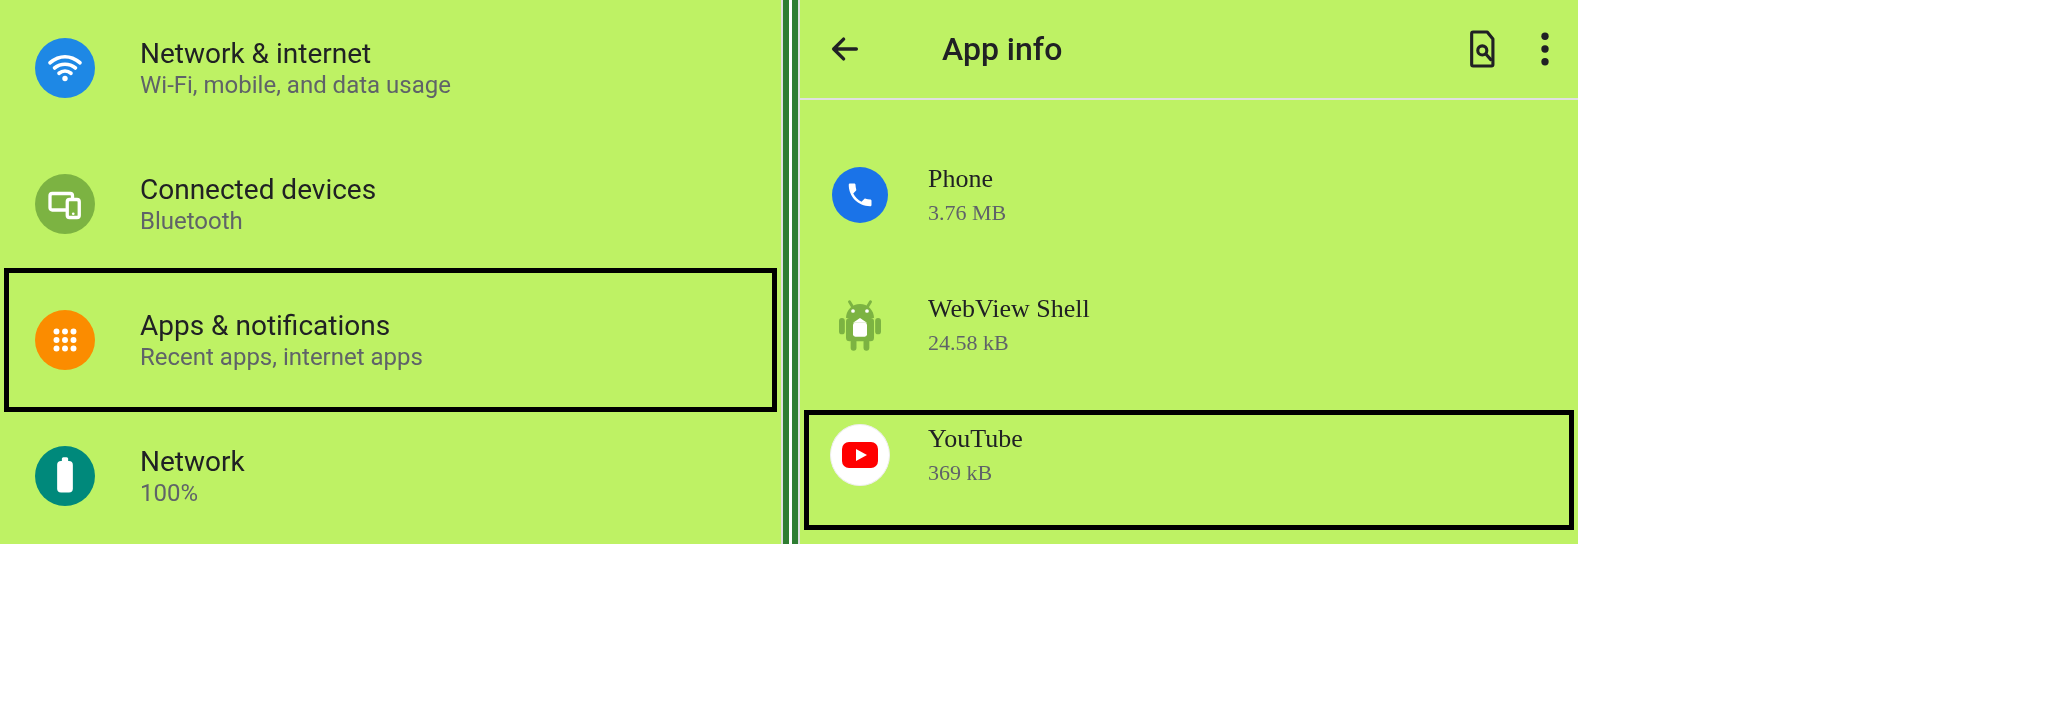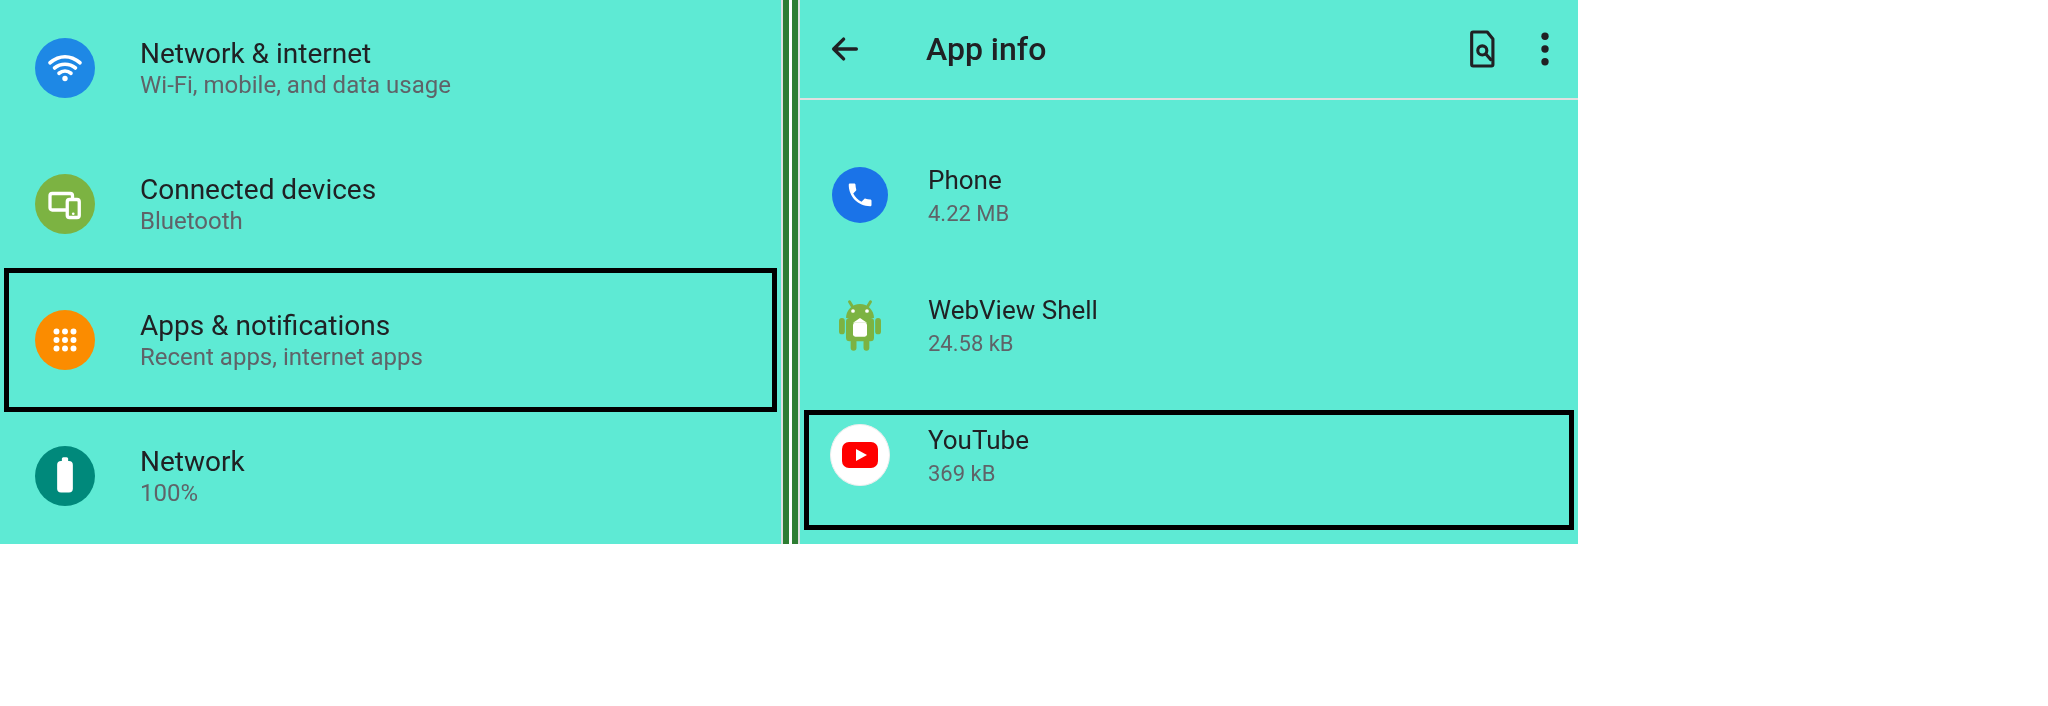--- a/index.html
+++ b/index.html
@@ -11,21 +11,21 @@
     -webkit-font-smoothing: antialiased;
   }
   .canvas {
     width: 1580px;
     height: 544px;
     display: flex;
     background: #fff;
   }
   .panel {
     position: relative;
-    background: #5eead4;
+    background: #bef264;
     height: 100%;
     box-sizing: border-box;
   }
   .panel.left  { width: 783px; border-right: 2px solid #e0e0e0; }
   .panel.right { width: 780px; border-left: 2px solid #e0e0e0; }
   .divider {
     width: 15px;
     height: 100%;
     background: #ffffff;
     border-left: 6px solid #2e7d32;
@@ -73,37 +73,39 @@
   }
 
   
   .app-header {
     height: 100px;
     display: flex;
     align-items: center;
     padding: 0 28px;
     box-sizing: border-box;
     border-bottom: 2px solid #e0e0e0;
+    gap: 16px;
   }
   .app-header .back { width:40px; display:flex; align-items:center; cursor:pointer; }
   .app-header .title {
     font-size: 32px; font-weight: 500; color:#202124;
     margin-left: 58px;
     flex: 1;
   }
   .app-header .actions { display:flex; align-items:center; gap: 40px; }
   .app-header .actions .icn { cursor:pointer; display:flex; align-items:center; }
 
   .app-list { padding-top: 30px; }
   .app-row {
     display:flex; align-items:center;
     height: 130px;
     padding-left: 30px;
     box-sizing: border-box;
     cursor:pointer;
+    font-family:Liberation Serif, serif;
   }
   .app-row .app-icon {
     width: 60px; height:60px; flex:0 0 60px;
     margin-right: 38px;
     display:flex; align-items:center; justify-content:center;
   }
   .app-row .texts .name { font-size:26px; color:#202124; }
   .app-row .texts .size { font-size:22px; color:#5f6368; margin-top:6px; }
 
   .highlight-right {
@@ -227,21 +229,21 @@
       <div class="app-row">
         <div class="app-icon">
           <div class="phone-circle">
             <svg width="30" height="30" viewBox="0 0 24 24">
                 <path fill="#fff" d="M6.6 10.8c1.4 2.8 3.8 5.2 6.6 6.6l2.2-2.2c.3-.3.7-.4 1.1-.3 1.2.4 2.4.6 3.7.6.6 0 1 .5 1 1v3.4c0 .6-.5 1-1 1C10.6 21 3 13.4 3 3.8c0-.6.5-1 1-1h3.4c.6 0 1 .5 1 1 0 1.3.2 2.5.6 3.7.1.4 0 .8-.3 1.1l-2.1 2.2z"></path>
               </svg>
           </div>
         </div>
         <div class="texts">
           <div class="name">Phone</div>
-          <div class="size">4.22 MB</div>
+          <div class="size">3.76 MB</div>
         </div>
       </div>
 
       <div class="app-row">
         <div class="app-icon">
           <svg width="56" height="56" viewBox="0 0 48 48">
             <g fill="#7cb342">
               <rect x="12" y="18" width="24" height="20" rx="3"></rect>
               <path d="M12 18c0-6.6 5.4-12 12-12s12 5.4 12 12H12z"></path>
               <rect x="6" y="18" width="5" height="14" rx="2.5"></rect>

